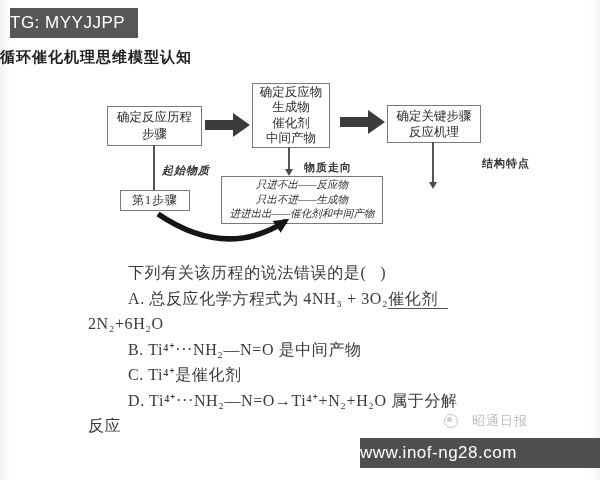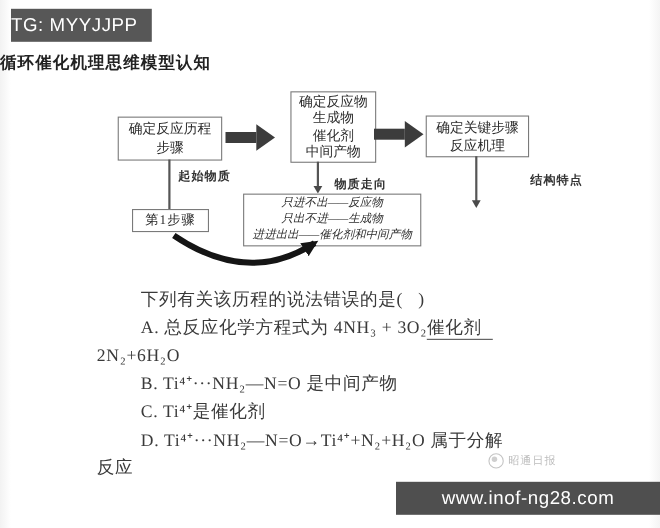--- a/index.html
+++ b/index.html
@@ -10,36 +10,36 @@
   }
   .page{position:absolute;inset:0;background:linear-gradient(90deg,#f2f2f2 0px,#ffffff 10px,#ffffff 590px,#f4f4f4 600px);}
 
   
   .banner{
     position:absolute;background:#575757;color:#fff;
     font-size:17px;display:flex;align-items:center;
     letter-spacing:0.5px;
   }
   .banner-top{left:10px;top:8px;width:128px;height:30px;}
-  .banner-bottom{left:360px;top:438px;width:240px;height:30px;justify-content:center;background:#4f4f4f;}
+  .banner-bottom{left:360px;top:438px;width:240px;height:30px;background:#4f4f4f;}
 
   
   .diag-title{
     position:absolute;left:0;top:48px;width:576px;text-align:left;
     font-size:15px;font-weight:bold;color:#222;
     font-family:"Liberation Sans", sans-serif;letter-spacing:1px;
   }
   .dbox{
     position:absolute;border:1px solid #7a7a7a;background:#fff;
     color:#2c2c2c;display:flex;align-items:center;justify-content:center;
     text-align:center;white-space:pre-line;
     font-family:"Liberation Serif", serif;
   }
   .dbox-step{left:107px;top:106px;width:93px;height:38px;font-size:12.5px;line-height:17px;}
-  .dbox-species{left:252px;top:83px;width:76px;height:63px;font-size:12.5px;line-height:15.5px;margin-left:12px;}
+  .dbox-species{left:252px;top:83px;width:76px;height:63px;font-size:12.5px;line-height:15.5px;}
   .dbox-key{left:387px;top:105px;width:92px;height:36px;font-size:12.5px;line-height:16px;}
   .dbox-step1{left:120px;top:190px;width:68px;height:19px;font-size:12px;letter-spacing:1px;}
   .dbox-rules{left:221px;top:176px;width:160px;height:46px;font-size:10.5px;line-height:14.5px;font-style:italic;}
   .dbox-bond{left:411px;top:190px;width:63px;height:19px;font-size:12px;letter-spacing:2px;}
 
   .harrow{position:absolute;width:46px;height:24px;}
   .harrow .shaft{position:absolute;left:0;top:7px;width:28px;height:10px;background:#3c3c3c;}
   .harrow .head{position:absolute;left:28px;top:0;width:0;height:0;
     border-left:17px solid #3c3c3c;border-top:12px solid transparent;border-bottom:12px solid transparent;}
   .harrow1{left:205px;top:113px;}
@@ -51,40 +51,40 @@
   .vl-right{left:432px;top:142px;height:41px;}
   .varrowhead{position:absolute;width:0;height:0;
     border-left:4px solid transparent;border-right:4px solid transparent;border-top:7px solid #4a4a4a;}
   .va-mid{left:285px;top:169px;}
   .va-right{left:429px;top:182px;}
 
   .dlabel{
     position:absolute;font-size:11px;font-weight:bold;color:#333;
     font-family:"Liberation Sans", sans-serif;letter-spacing:1px;
   }
-  .dl-left{left:162px;top:153px;}
+  .dl-left{left:162px;top:163px;font-style:italic;}
   .dl-mid{left:304px;top:160px;}
   .dl-right{left:442px;top:156px;padding-left:40px;}
 
   .curve-arrow{position:absolute;left:146px;top:204px;}
 
   
   .question{
     position:absolute;left:0;top:260px;width:508px;
     font-family:"Liberation Serif", serif;font-size:16px;color:#3a3a3a;
     line-height:25.5px;
   }
   .q-line{padding-left:128px;letter-spacing:0.6px;}
   .q-wrap{padding-left:88px;letter-spacing:0.6px;}
   .cond-underline{border-bottom:1.5px solid #555;padding-right:10px;padding-bottom:1px;}
 
   
   .press-mark{
-    position:absolute;left:444px;top:412px;display:flex;align-items:center;gap:4px;
-    color:#bdbdbd;font-size:10px;font-family:"Liberation Sans", sans-serif;letter-spacing:1px;justify-content:space-between;
+    position:absolute;left:444px;top:412px;display:flex;align-items:center;gap:14px;
+    color:#bdbdbd;font-size:13px;font-family:"Liberation Sans", sans-serif;letter-spacing:1px;justify-content:space-between;
   }
   .press-icon{
     width:12px;height:12px;border:1.5px solid #c4c4c4;border-radius:50%;
     position:relative;display:inline-block;
   }
   .press-icon::after{
     content:"";position:absolute;left:2px;top:2px;width:5px;height:5px;
     border-radius:50%;background:#cfcfcf;
   }
 </style>

